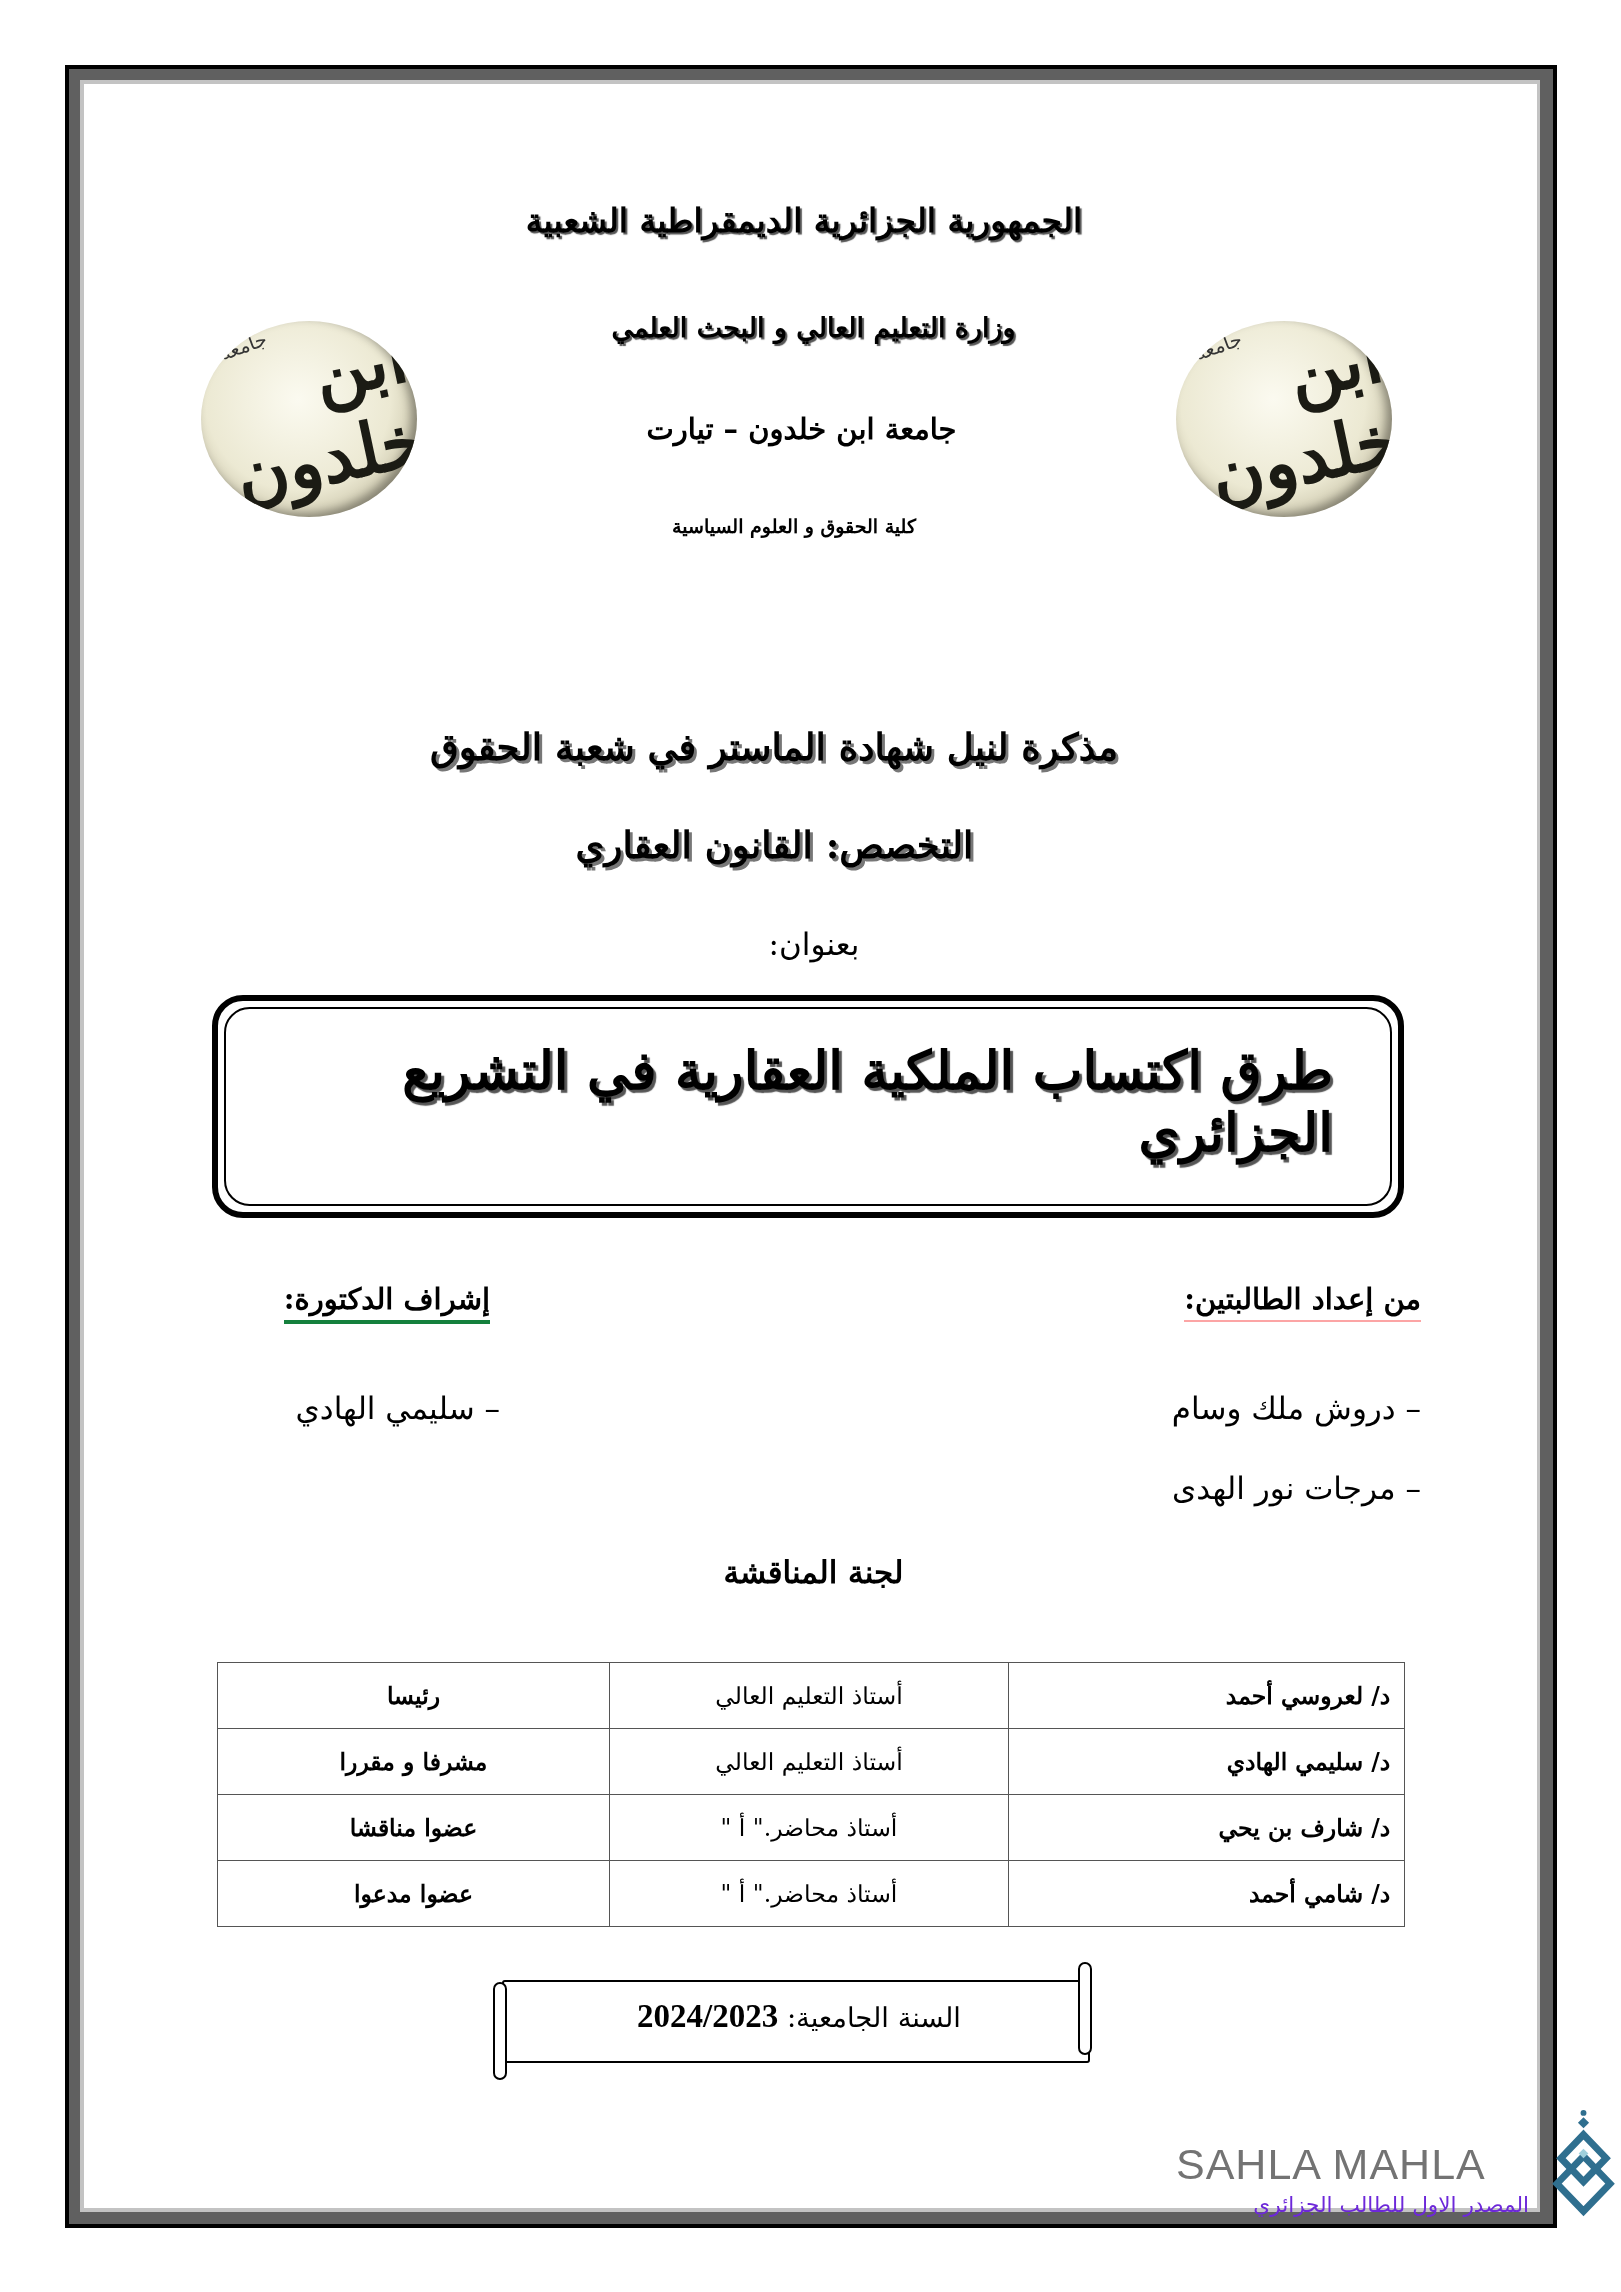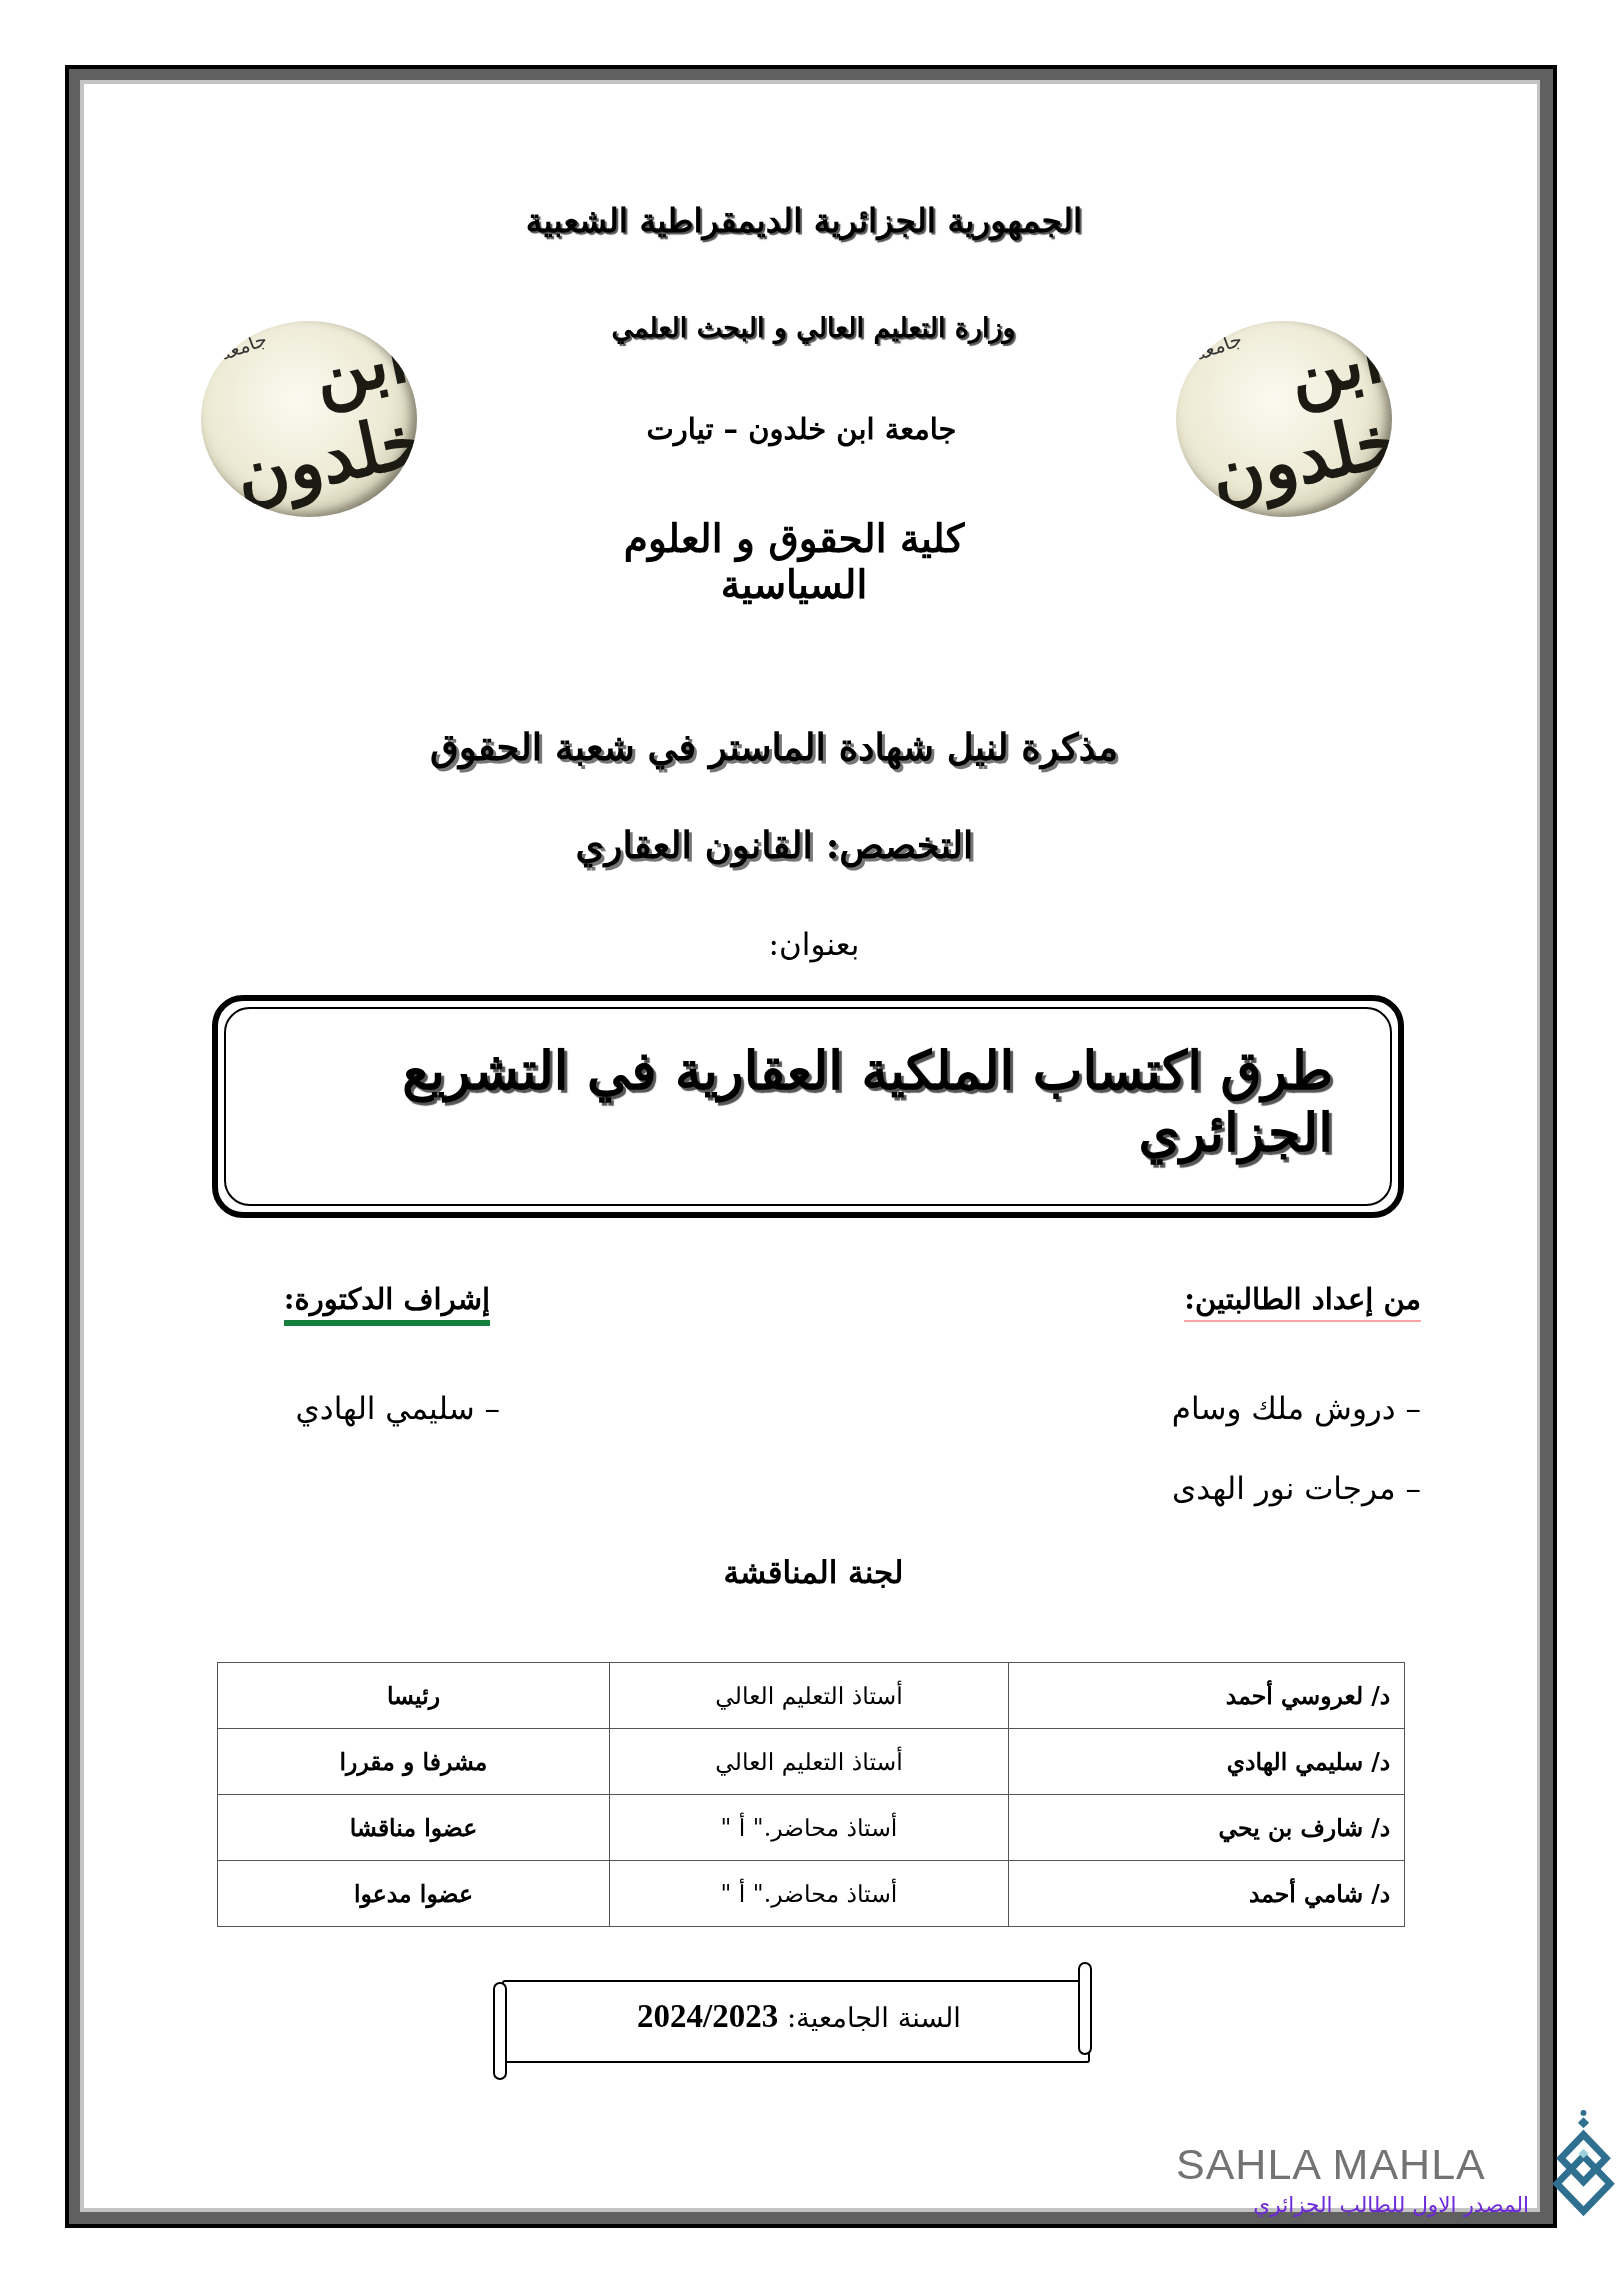--- a/index.html
+++ b/index.html
@@ -23,21 +23,21 @@
     .frame-white {
       position: absolute; left: 84px; top: 84px; width: 1453px; height: 2124px;
       background: #ffffff;
     }
     .rtl { direction: rtl; unicode-bidi: embed; }
     .abs { position: absolute; }
 
     .h-republic { top: 201px; left: 461px; width: 686px; text-align: center; font-size: 33px; font-weight: bold; text-shadow: 2px 2px 1px #555; }
     .h-ministry { top: 312px; left: 549px; width: 529px; text-align: center; font-size: 27px; font-weight: bold; text-shadow: 2px 2px 1px #555; }
     .h-university { top: 412px; left: 586px; width: 431px; text-align: center; font-size: 29px; font-weight: bold; }
-    .h-faculty { top: 515px; left: 549px; width: 490px; text-align: center; font-size: 39px; font-weight: bold; }
+    .h-faculty { top: 515px; left: 549px; width: 490px; text-align: center; font-size: 19px; font-weight: bold; }
 
     .logo { position: absolute; width: 216px; height: 196px; border-radius: 50%;
       background: radial-gradient(ellipse at 45% 40%, #fbfaf0 0%, #ece9d3 55%, #bdb79b 85%, #6e6a58 100%);
       box-shadow: inset -5.9px -3.9px 9.8px rgba(0,0,0,0.35);
       overflow: hidden; }
     .logo .calli {
       position: absolute; left: 0; top: 0; width: 100%; height: 100%;
       display: flex; align-items: center; justify-content: center;
       font-size: 71px; font-weight: bold; color: #1b1b14; font-family: "DejaVu Serif", serif;
       transform: rotate(-12deg);
@@ -61,21 +61,21 @@
       border: 2.5px solid #000; border-radius: 25.5px;
     }
     .title-text {
       position: absolute; left: 245px; top: 1039px; width: 1088px; text-align: right;
       font-size: 53px; font-weight: bold; text-shadow: 2.9px 2.9px 1px #555;
     }
 
     .students-label { top: 1282px; left: 1098px; width: 323px; text-align: right; font-size: 29px; font-weight: bold; }
     .students-label span { border-bottom: 2px solid #fca5a5; padding-bottom: 3.9px; }
     .supervisor-label { top: 1282px; left: 265px; width: 225px; text-align: right; font-size: 29px; font-weight: bold; }
-    .supervisor-label span { border-bottom: 6px solid #15803d; padding-bottom: 3.9px; }
+    .supervisor-label span { border-bottom: 4px solid #15803d; padding-bottom: 3.9px; }
 
     .student-1 { top: 1390px; left: 1078px; width: 343px; text-align: right; font-size: 31px; }
     .student-2 { top: 1470px; left: 1078px; width: 343px; text-align: right; font-size: 31px; }
     .supervisor-name { top: 1390px; left: 255px; width: 245px; text-align: right; font-size: 31px; }
 
     .committee-title { top: 1554px; left: 637px; width: 353px; text-align: center; font-size: 31px; font-weight: bold; }
 
     .committee-table {
       position: absolute; left: 217px; top: 1662px; width: 1187px; border-collapse: collapse;
       direction: rtl; table-layout: fixed;

